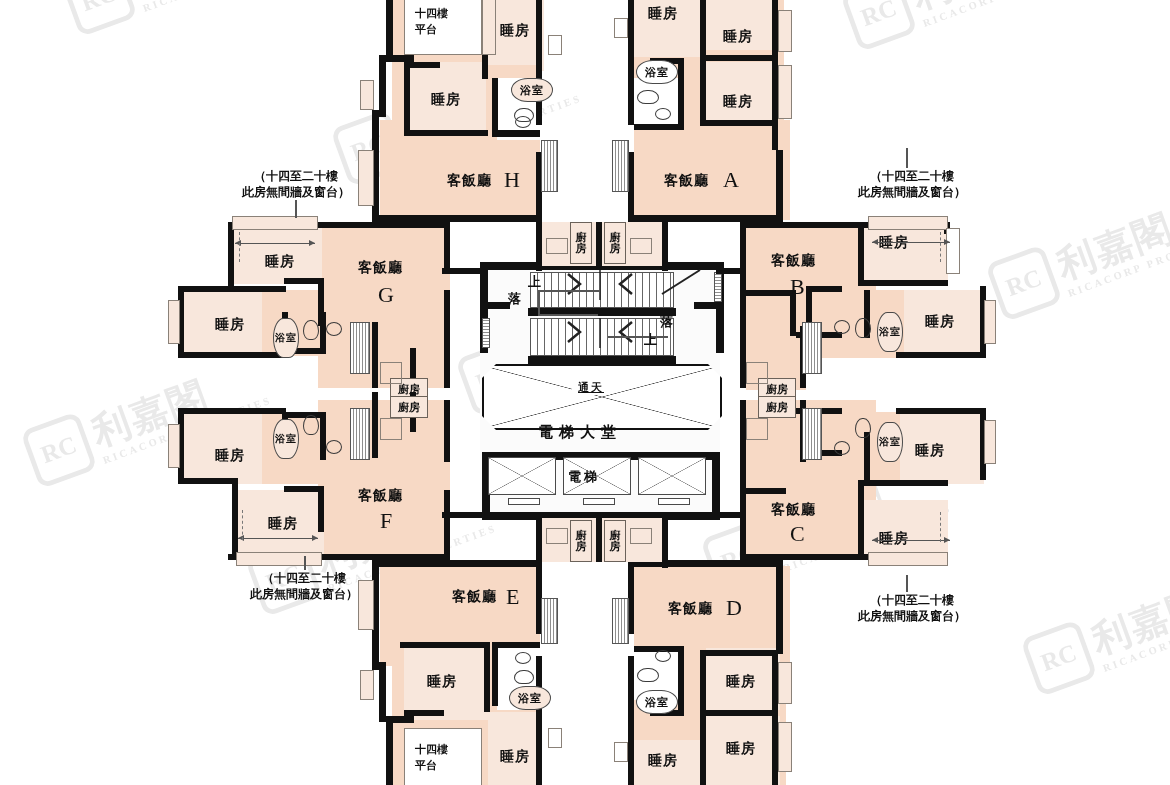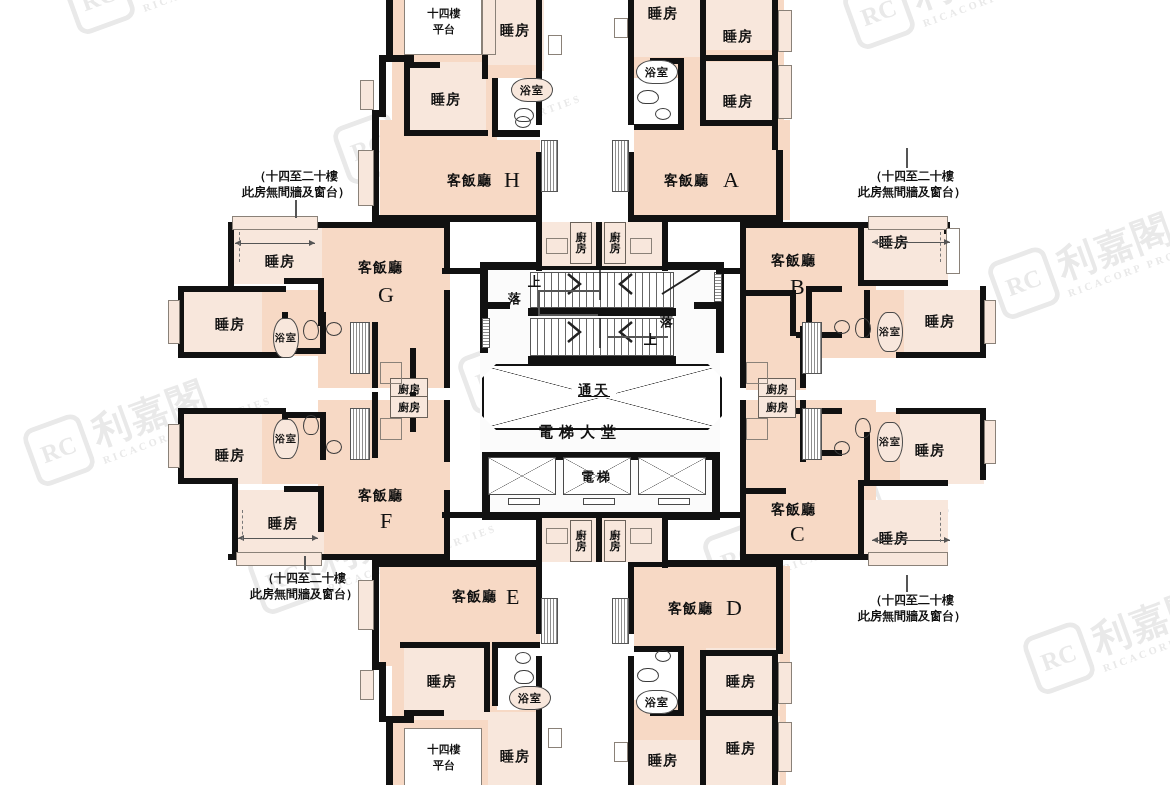--- a/index.html
+++ b/index.html
@@ -18,28 +18,28 @@
   
   .wall{position:absolute;background:#111111;}
   .thin{position:absolute;border:1px solid #8a8178;box-sizing:border-box;}
   .room{position:absolute;box-sizing:border-box;}
   .living{background:#f7d9c5;}
   .bed{background:#f8e7dc;}
   .white{background:#ffffff;}
   .lobby{background:#fbfbfb;}
 
   .lbl{position:absolute;font-family:"DejaVu Sans","Liberation Sans",sans-serif;
-       color:#111;white-space:nowrap;line-height:1.15;text-align:center;}
+       color:#111;white-space:nowrap;line-height:1.15;text-align:left;}
   .lbl-room{font-size:14px;font-weight:bold;letter-spacing:1px;}
   .lbl-small{font-size:11px;font-weight:bold;letter-spacing:0px;}
   .lbl-tiny{font-size:10px;font-weight:bold;line-height:1.0;letter-spacing:0px;}
   .unitletter{font-family:"Liberation Serif","DejaVu Serif",serif;font-size:22px;font-weight:normal;}
   .note{position:absolute;font-size:12px;font-weight:bold;line-height:1.35;text-align:center;color:#111;white-space:pre;}
   .lobby-lbl{font-size:15px;font-weight:bold;letter-spacing:6px;}
-  .wellnote{font-size:14px;font-weight:bold;letter-spacing:2px;text-decoration:underline;}
+  .wellnote{font-size:11px;font-weight:bold;letter-spacing:2px;text-decoration:underline;}
 
   
   .pill{position:absolute;box-sizing:border-box;border:1px solid #4a4a4a;border-radius:40%/50%;
         background:#f8e7dc;display:flex;align-items:center;justify-content:center;
         font-size:11px;font-weight:bold;letter-spacing:1px;color:#111;}
   .pill.w{background:#ffffff;}
 
   
   .ktag{position:absolute;box-sizing:border-box;border:1px solid #6b625a;background:#f8e7dc;
         display:flex;flex-direction:column;align-items:center;justify-content:center;

